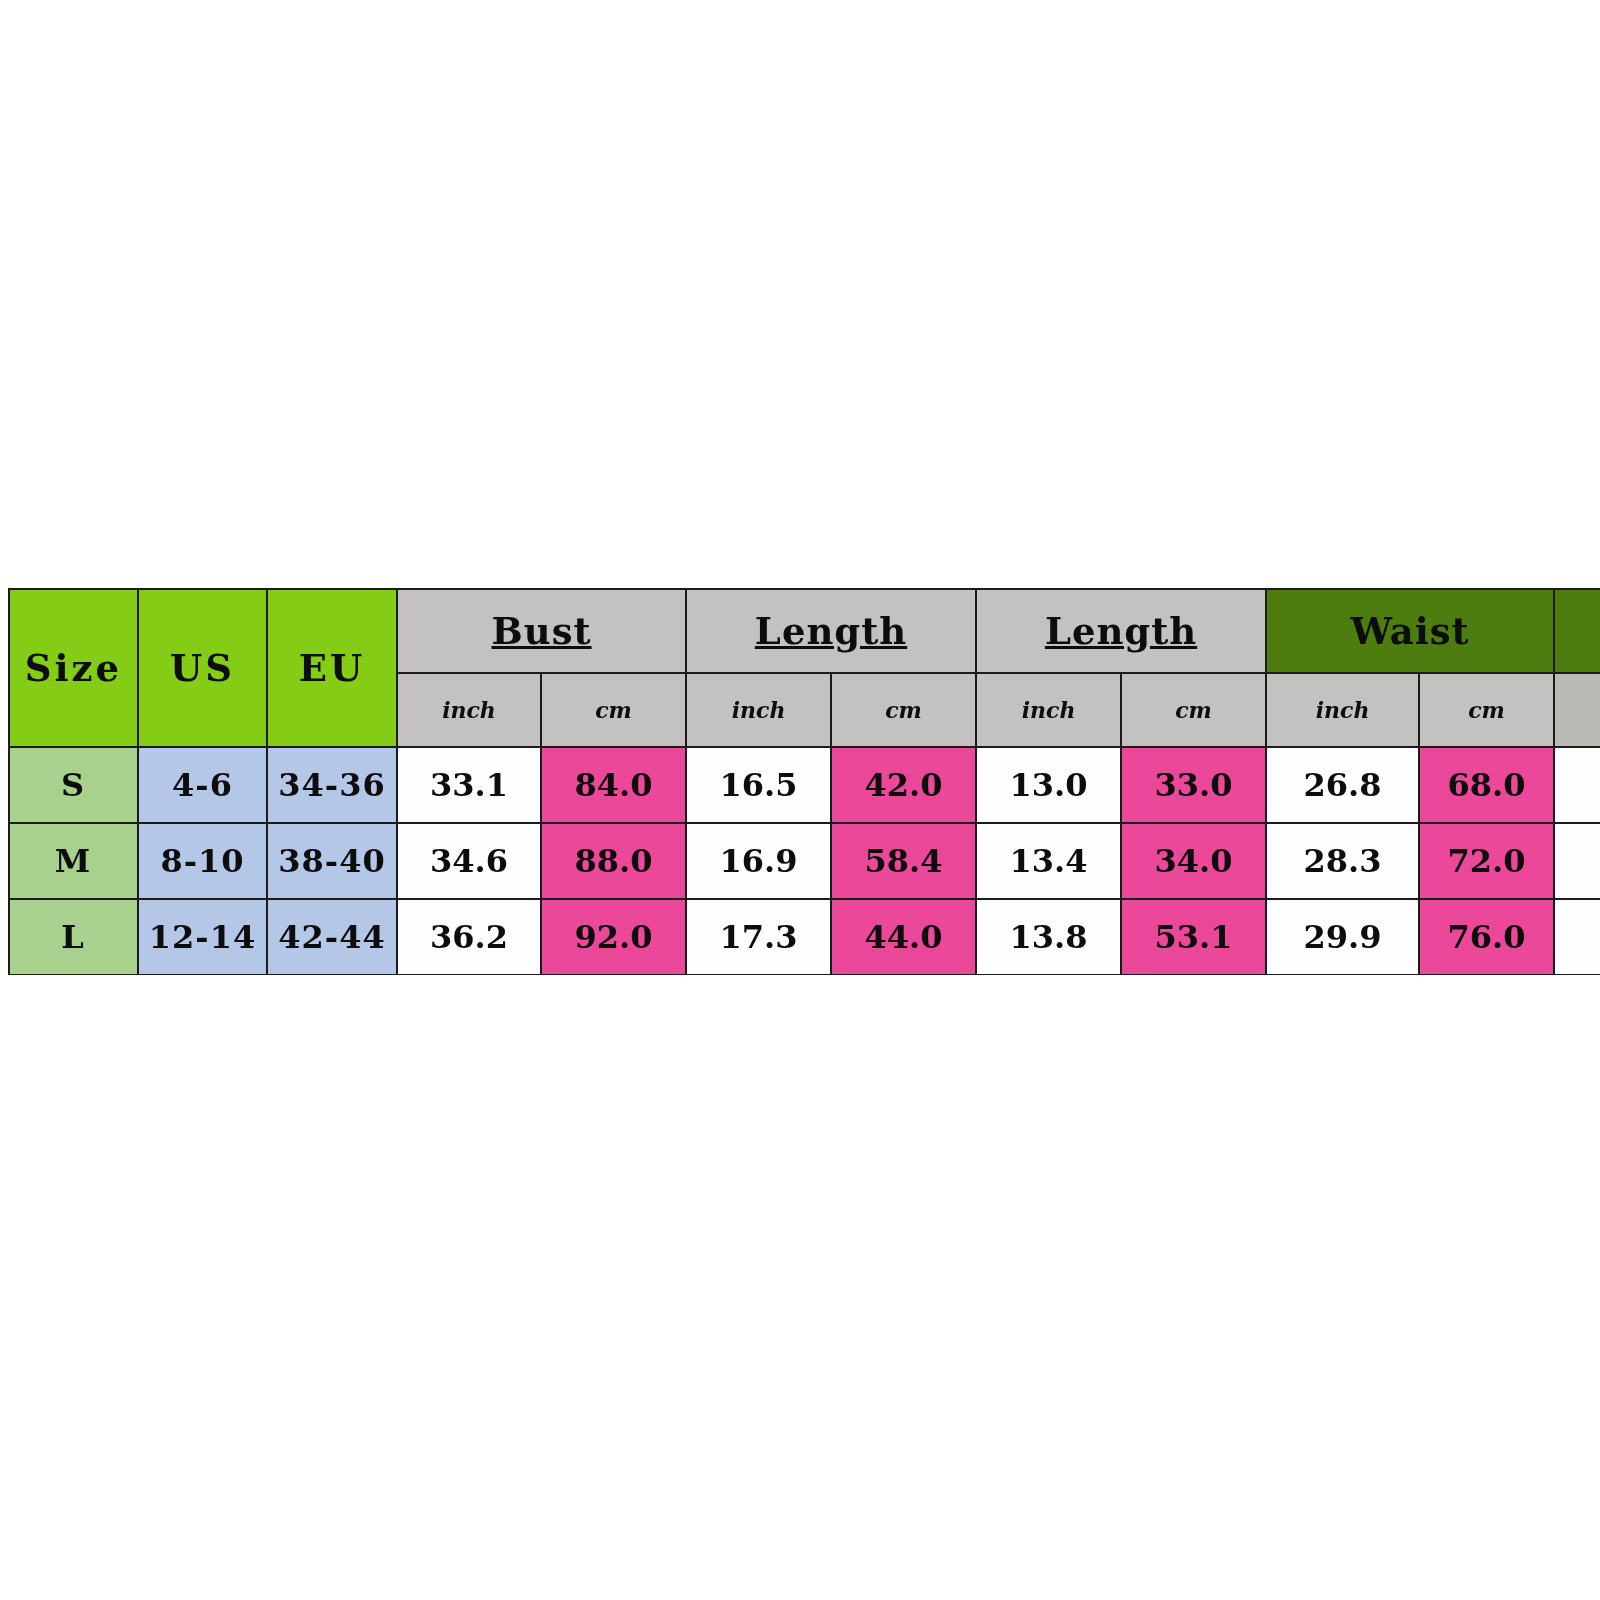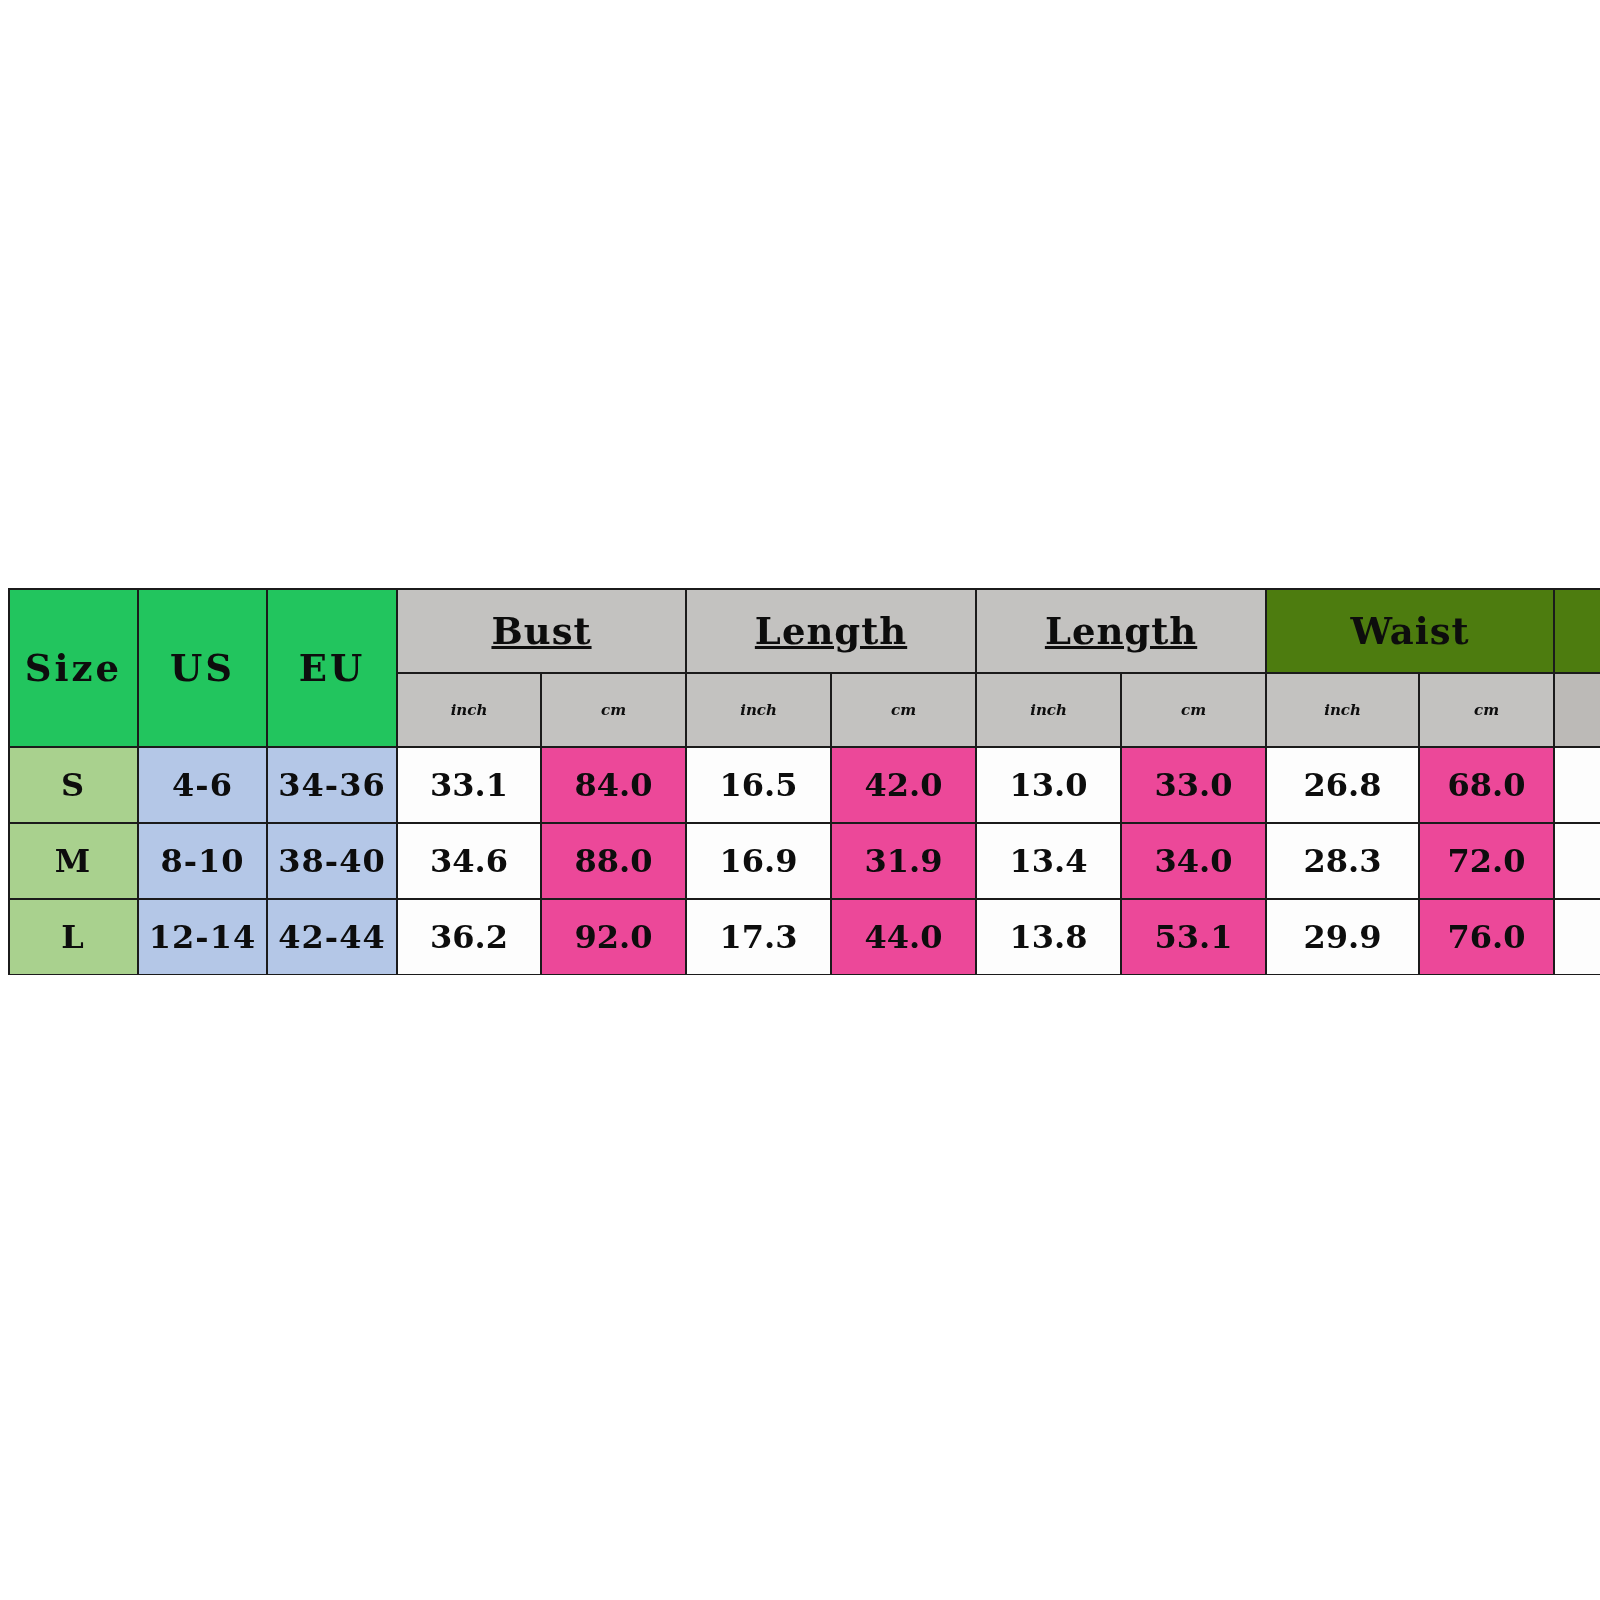--- a/index.html
+++ b/index.html
@@ -64,33 +64,33 @@
     letter-spacing: 1px;
     text-decoration: underline;
   }
   .hdr-accent {
     background: #4d7c0f;
     font-size: 37px;
     letter-spacing: 1px;
   }
   
   .hdr-stub {
-    background: #22c55e;
+    background: #84cc16;
     font-size: 37px;
     letter-spacing: 3px;
     font-family: "DejaVu Sans Mono", "Liberation Mono", monospace;
     font-weight: bold;
   }
   .hdr-group {
     height: 82px;
   }
   .hdr-unit {
     background: #c3c2c0;
     height: 72px;
-    font-size: 15px;
+    font-size: 22px;
     font-style: italic;
     font-family: "DejaVu Serif", "Liberation Serif", serif;
     font-weight: bold;
     letter-spacing: 0px;
   }
   .hdr-unit-accent {
     background: #bcbab7;
   }
 
   
@@ -169,21 +169,21 @@
         <td class="cell-inch"></td>
       </tr>
 
       <tr class="data-row">
         <td class="cell-size">M</td>
         <td class="cell-us">8-10</td>
         <td class="cell-eu">38-40</td>
         <td class="cell-inch">34.6</td>
         <td class="cell-cm">88.0</td>
         <td class="cell-inch">16.9</td>
-        <td class="cell-cm">31.9</td>
+        <td class="cell-cm">58.4</td>
         <td class="cell-inch">13.4</td>
         <td class="cell-cm">34.0</td>
         <td class="cell-inch">28.3</td>
         <td class="cell-cm">72.0</td>
         <td class="cell-inch"></td>
       </tr>
 
       <tr class="data-row">
         <td class="cell-size">L</td>
         <td class="cell-us">12-14</td>

